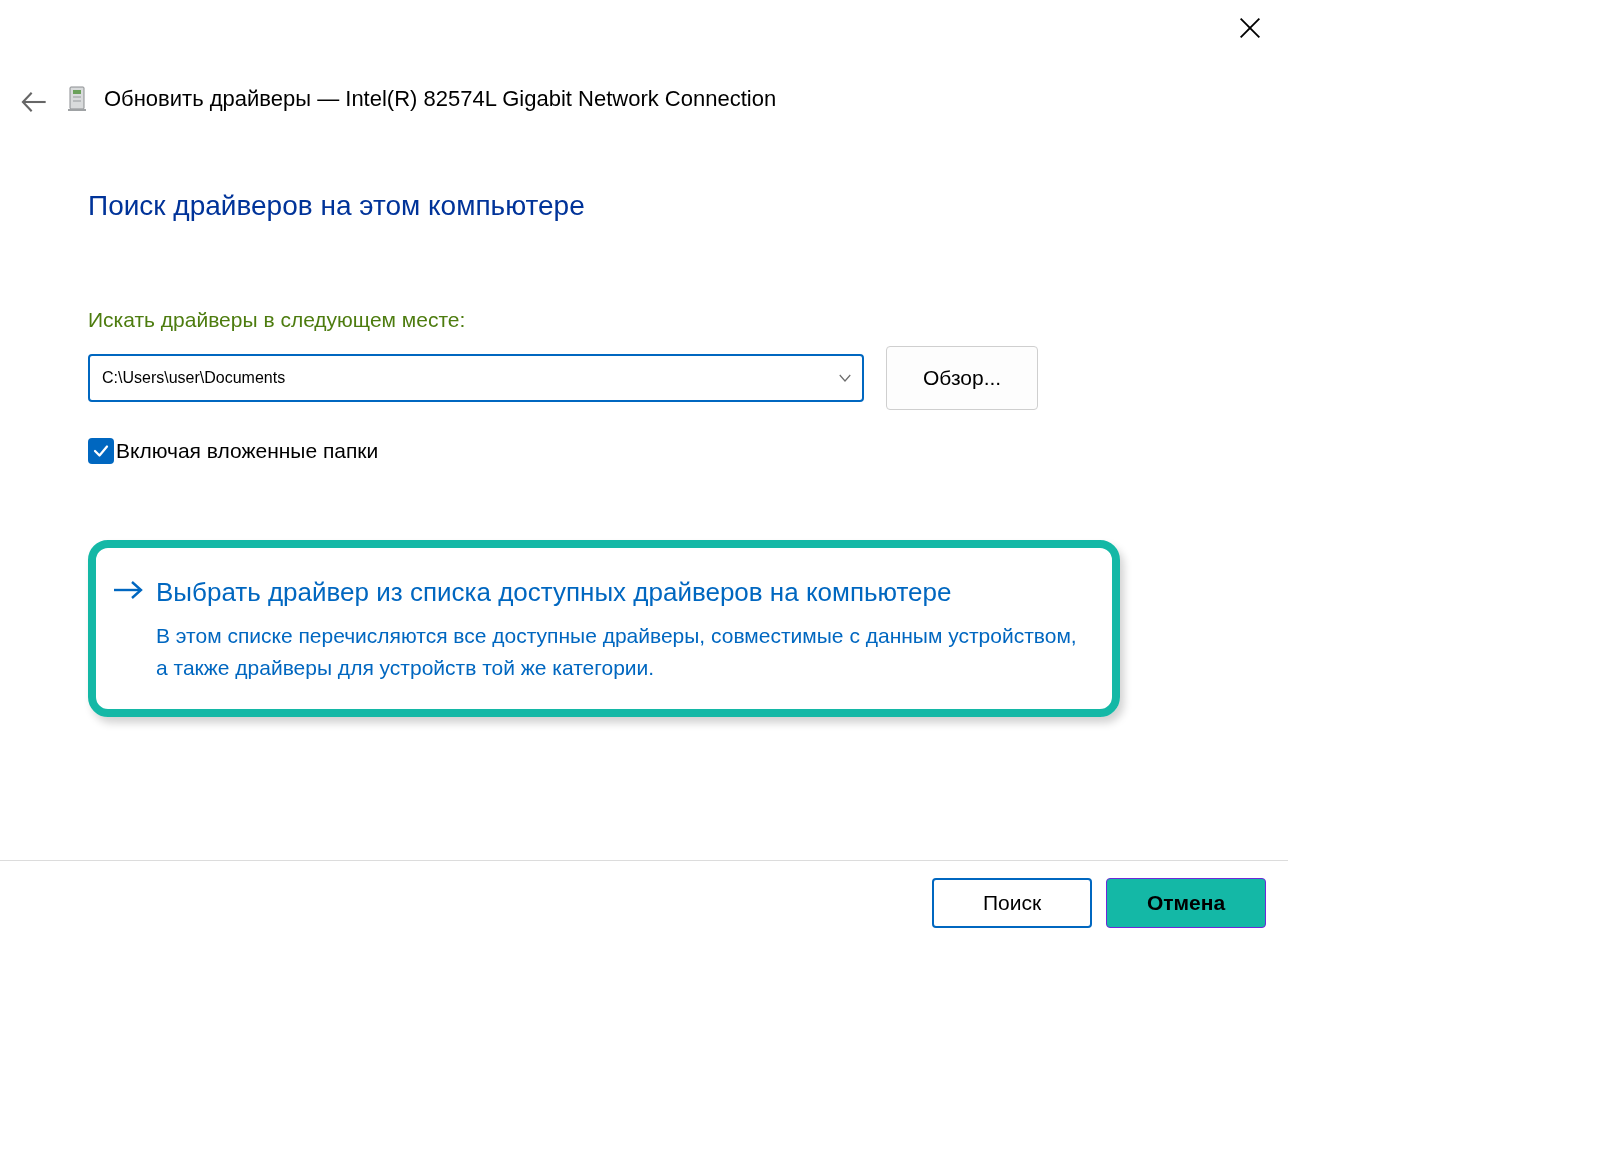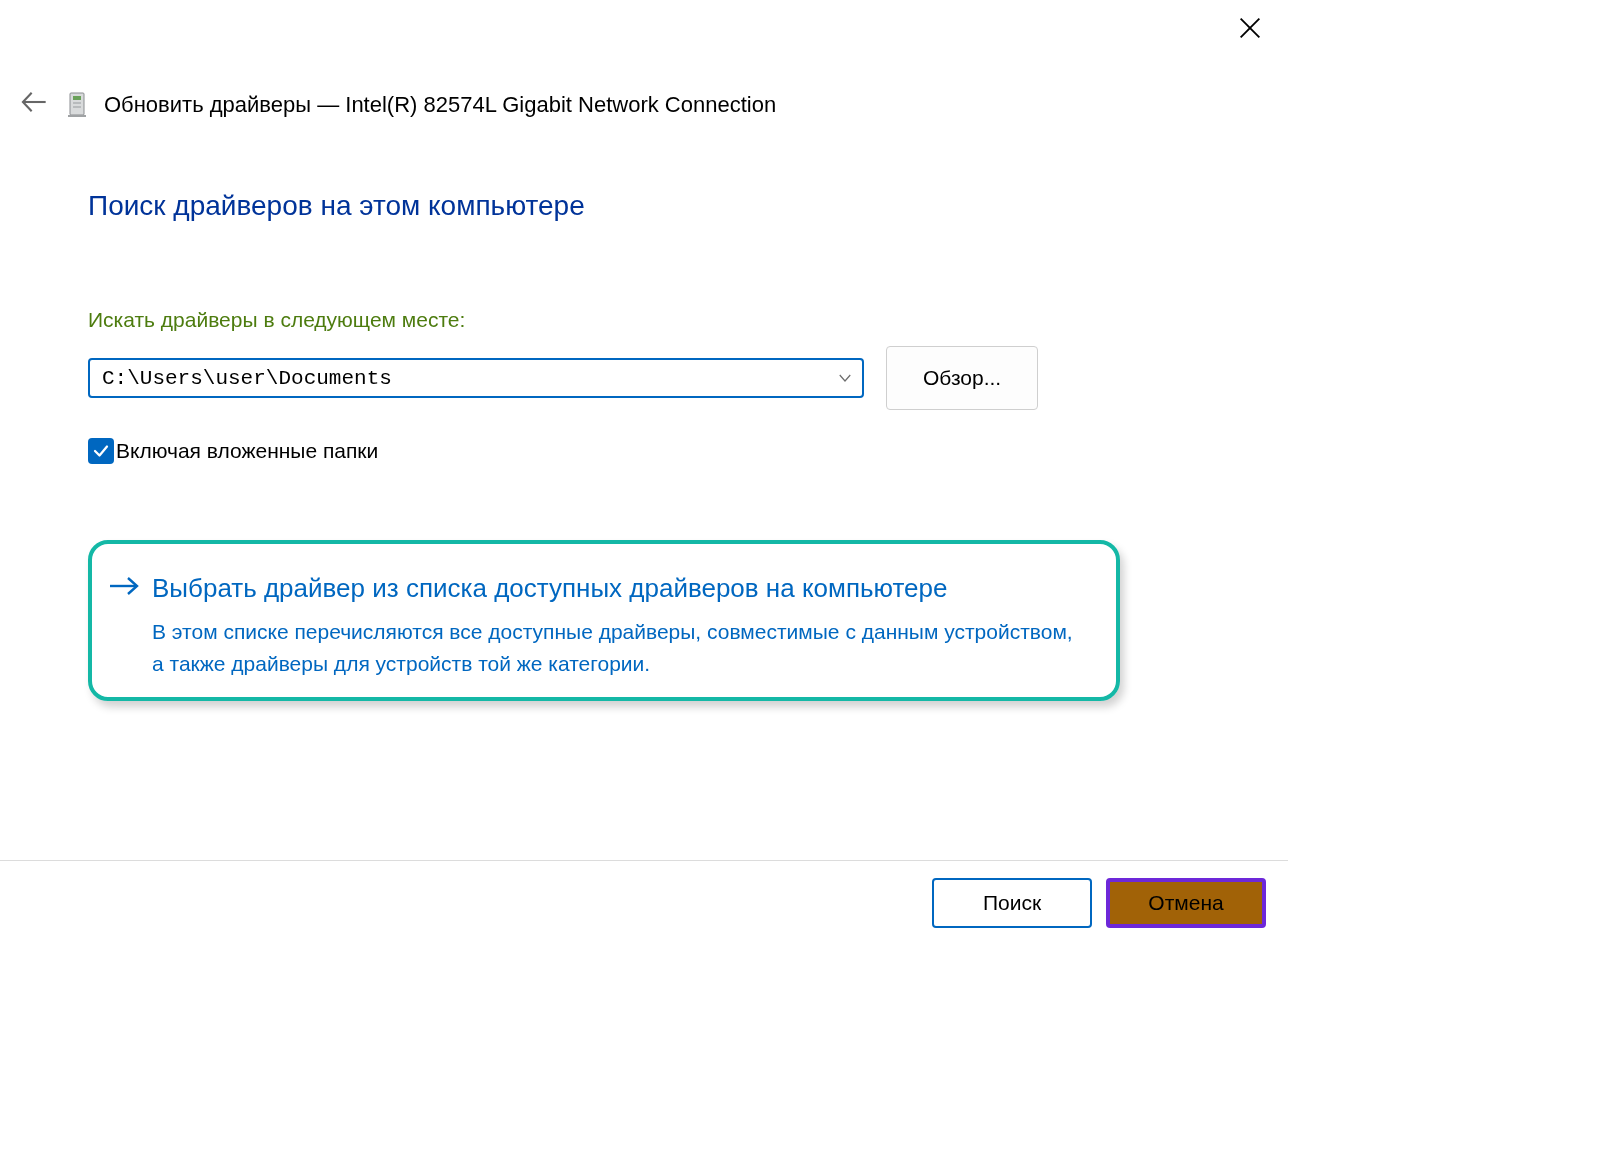--- a/index.html
+++ b/index.html
@@ -25,21 +25,21 @@
   }
   .close-x svg { width: 100%; height: 100%; }
 
   
   .header-row {
     position: absolute;
     top: 86px;
     left: 18px;
     right: 30px;
     display: flex;
-    align-items: flex-end;
+    align-items: flex-start;
     gap: 16px;
   }
   .back-arrow {
     width: 32px;
     height: 32px;
     display: flex;
     align-items: center;
     justify-content: center;
     cursor: pointer;
     color: #555;
@@ -80,24 +80,24 @@
     align-items: center;
     gap: 22px;
     margin-bottom: 28px;
   }
   .path-combo {
     position: relative;
     flex: 0 0 776px;
   }
   .path-input {
     width: 100%;
-    height: 40px;
+    height: 48px;
     padding: 0 42px 0 12px;
-    font-size: 21px;
-    font-family: Liberation Mono, monospace;
+    font-size: 16px;
+    font-family: Liberation Sans, sans-serif;
     border: 2px solid #0067c0;
     border-radius: 4px;
     background: #fff;
     color: #000;
     outline: none;
   }
   .combo-chevron {
     position: absolute;
     right: 10px;
     top: 50%;
@@ -135,23 +135,23 @@
     cursor: pointer;
   }
   .chk svg { width: 18px; height: 18px; }
 
   
   .highlight-box {
     position: absolute;
     top: 540px;
     left: 88px;
     width: 1032px;
-    border: 4px solid #14b8a6;
+    border: 8px solid #14b8a6;
     border-radius: 20px;
-    padding: 26px 28px 18px 16px;
+    padding: 26px 28px 26px 16px;
     box-shadow: 4px 6px 8px rgba(0,0,0,0.18);
     display: flex;
     gap: 10px;
     cursor: pointer;
   }
   .option-arrow {
     flex: 0 0 34px;
     color: #0067c0;
     padding-top: 4px;
   }
@@ -193,23 +193,24 @@
     font-family: inherit;
     border-radius: 4px;
     cursor: pointer;
   }
   .btn-primary {
     background: #ffffff;
     border: 2px solid #0067c0;
     color: #000;
   }
   .btn-secondary {
-    background: #a16207;
-    border: 4px solid #6d28d9;
-    color: #000;
+    background: #14b8a6;
+    border: 1px solid #6d28d9;
+    color: #000;
+    font-weight: bold;
   }
 </style>
 </head>
 <body>
 
 <div class="close-x">
   <svg viewBox="0 0 24 24">
     <line x1="4" y1="4" x2="20" y2="20" stroke="#000" stroke-width="1.6"></line>
     <line x1="20" y1="4" x2="4" y2="20" stroke="#000" stroke-width="1.6"></line>
   </svg>

